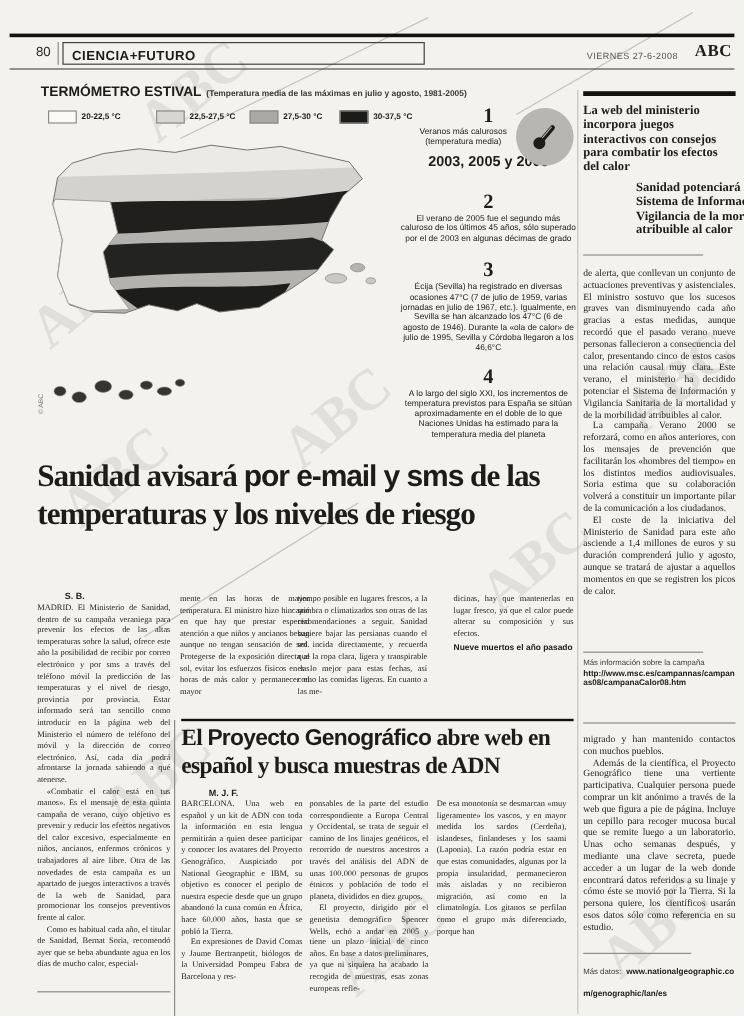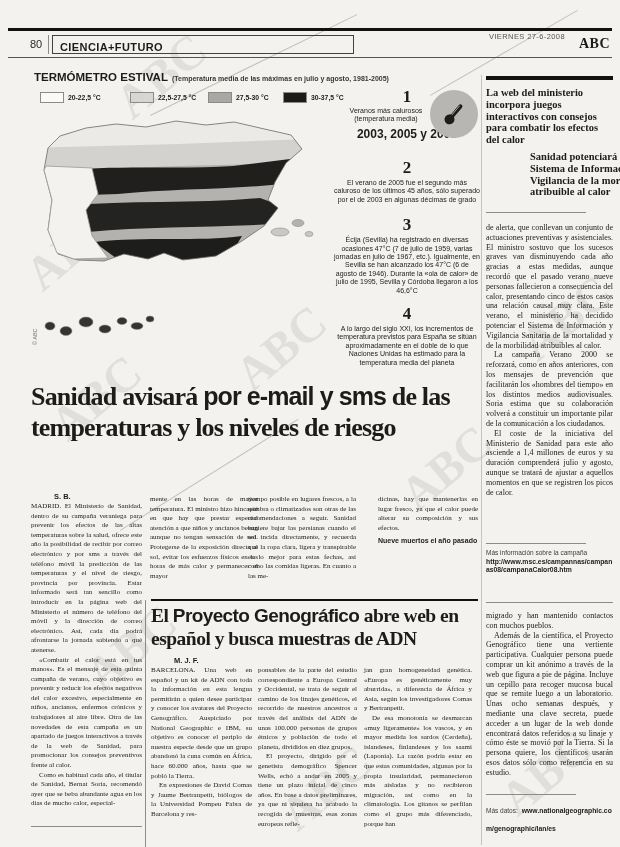--- a/index.html
+++ b/index.html
@@ -71,21 +71,21 @@
   <div class="scr" style="left:150px;top:115px;width:230px;transform:rotate(-26deg);"></div>
   <div class="scr" style="left:430px;top:95px;width:170px;transform:rotate(-30deg);"></div>
   <div class="scr" style="left:120px;top:530px;width:210px;transform:rotate(-32deg);"></div>
 
   <div class="abs rule-thick" style="left:8px;top:28px;width:604px;"></div>
   <div class="abs pagenum" style="left:30px;top:38px;">80</div>
   <div class="abs vrule" style="left:48px;top:35px;height:19px;"></div>
   <div class="abs section-box" style="left:52px;top:35px;width:293px;">
     <span class="section-title">CIENCIA+FUTURO</span>
   </div>
-  <div class="abs date" style="right:55px;top:32px;">VIERNES 27-6-2008</div>
+  <div class="abs date" style="right:55px;top:42px;">VIERNES 27-6-2008</div>
   <div class="abs brand" style="right:10px;top:36px;">ABC</div>
   <div class="abs rule-thin" style="left:8px;top:57px;width:604px;"></div>
 
   <div class="abs" style="left:34px;top:67px;width:440px;">
     <span class="info-title">TERMÓMETRO ESTIVAL</span>
     <span class="info-sub">(Temperatura media de las máximas en julio y agosto, 1981-2005)</span>
   </div>
   <div class="abs" style="left:0;top:92px;width:480px;height:14px;">
     <div class="legend-item" style="left:40px;">
       <span class="swatch" style="background: rgb(251, 250, 248);"></span>
@@ -218,17 +218,16 @@
   <div class="abs byline" style="left:151px;top:656px;">M. J. F.</div>
   <div class="col" style="left:151px;top:666px;width:101px;">
     <p>BARCELONA. Una web en español y un kit de ADN con toda la información en esta lengua permitirán a quien desee participar y conocer los avatares del Proyecto Genográfico. Auspiciado por National Geographic e IBM, su objetivo es conocer el periplo de nuestra especie desde que un grupo abandonó la cuna común en África, hace 60.000 años, hasta que se pobló la Tierra.</p>
     <p>En expresiones de David Comas y Jaume Bertranpetit, biólogos de la Universidad Pompeu Fabra de Barcelona y res-</p>
   </div>
   <div class="col" style="left:258px;top:666px;width:99px;">
     <p>ponsables de la parte del estudio correspondiente a Europa Central y Occidental, se trata de seguir el camino de los linajes genéticos, el recorrido de nuestros ancestros a través del análisis del ADN de unas 100.000 personas de grupos étnicos y población de todo el planeta, divididos en diez grupos.</p>
     <p>El proyecto, dirigido por el genetista demográfico Spencer Wells, echó a andar en 2005 y tiene un plazo inicial de cinco años. En base a datos preliminares, ya que ni siquiera ha acabado la recogida de muestras, esas zonas europeas refle-</p>
   </div>
   <div class="col" style="left:364px;top:666px;width:108px;">
-    <p>jan gran homogeneidad genética. «Europa es genéticamente muy aburrida», a diferencia de África y Asia, según los investigadores Comas y Bertranpetit.</p>
     <p>De esa monotonía se desmarcan «muy ligeramente» los vascos, y en mayor medida los sardos (Cerdeña), islandeses, finlandeses y los saami (Laponia). La razón podría estar en que estas comunidades, algunas por la propia insularidad, permanecieron más aisladas y no recibieron migración, así como en la climatología. Los gitanos se perfilan como el grupo más diferenciado, porque han</p>
   </div>
 
 </div>
 
 </body></html>

